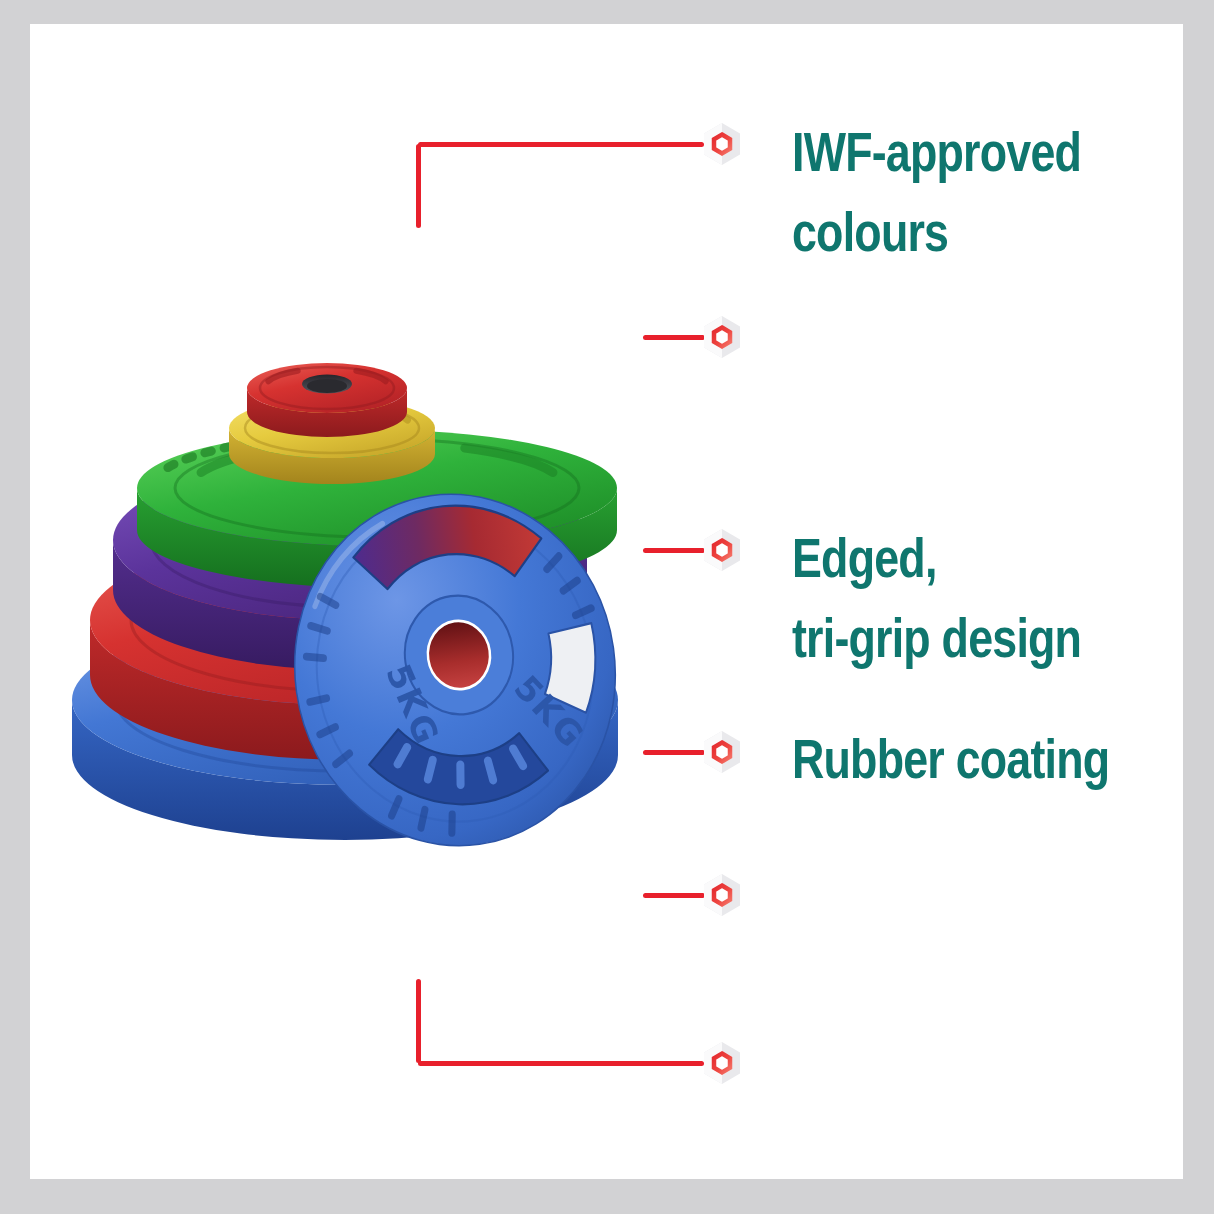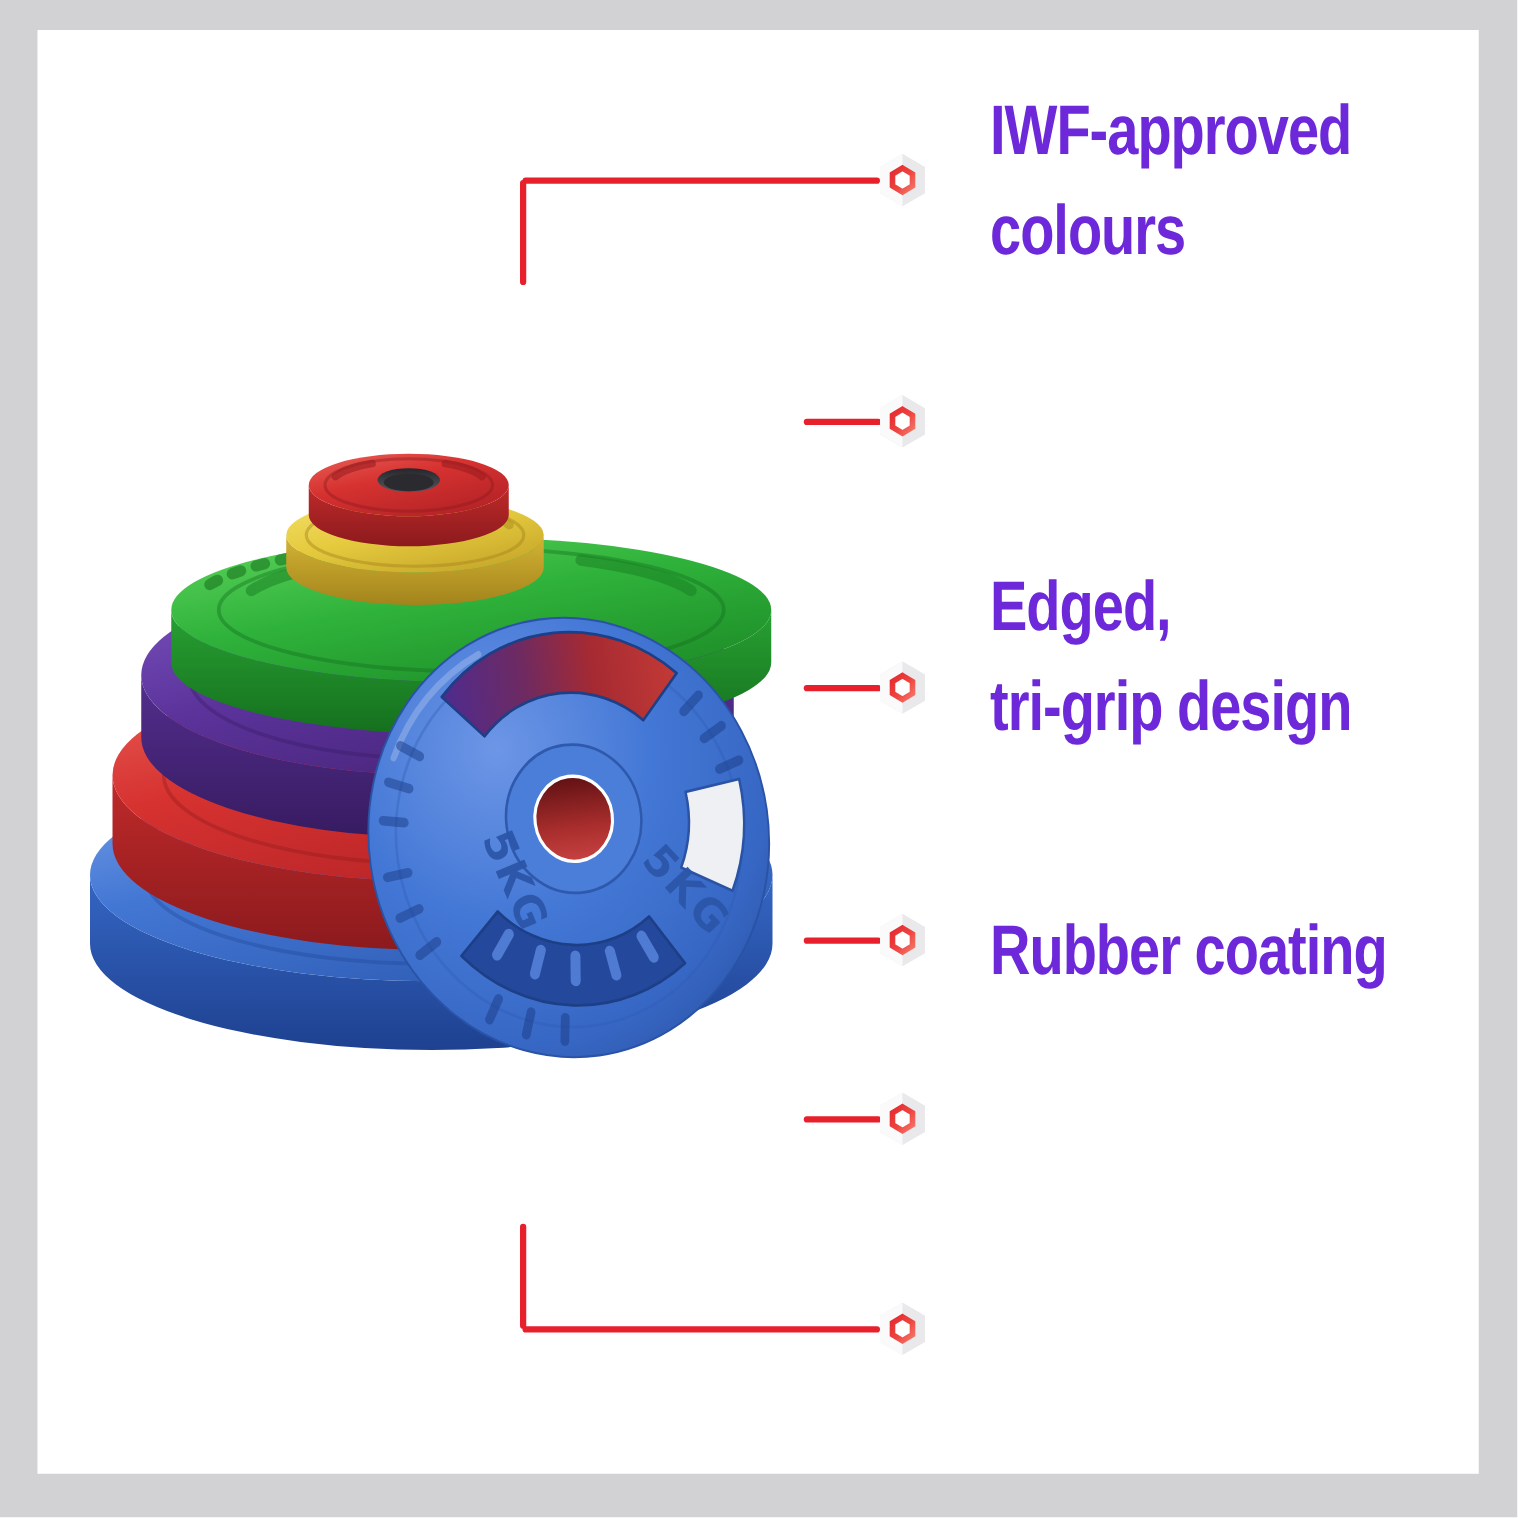--- a/index.html
+++ b/index.html
@@ -1,19 +1,19 @@
 <!DOCTYPE html>
 <html><head>
 <meta charset="utf-8">
 <style>
   html,body{margin:0;padding:0;}
   .canvas{position:relative;width:1214px;height:1214px;background:#d2d2d4;overflow:hidden;
           font-family:"Liberation Sans",sans-serif;}
   .panel{position:absolute;left:30px;top:24px;width:1153px;height:1155px;background:#ffffff;}
-  .feature-text{position:absolute;left:792px;color:#6d28d9;}
+  .feature-text{position:absolute;left:792px;color:#0f766e;margin-top:48px;}
   .feature-text .line{font-weight:700;font-size:56px;line-height:80px;white-space:nowrap;
           letter-spacing:-1px;transform:scaleX(.8);transform-origin:0 50%;}
   .cline{position:absolute;background:#e8202c;border-radius:2.5px;}
   .cline.h{height:5px;}
   .cline.v{width:5px;}
   .hex-marker{position:absolute;width:36px;height:42px;}
   .plates-svg{position:absolute;left:30px;top:340px;width:680px;height:590px;}
 </style>
 </head>
 <body>
@@ -245,30 +245,30 @@
 
   <div class="cline h" style="left:643px;top:334.5px;width:62px"></div>
   <svg class="hex-marker" style="left:704px;top:316px" viewBox="0 0 36 42">
       <use href="#hexMarker"></use>
     </svg>
 
   <div class="cline h" style="left:643px;top:547.5px;width:62px"></div>
   <svg class="hex-marker" style="left:704px;top:529px" viewBox="0 0 36 42">
       <use href="#hexMarker"></use>
     </svg>
-  <div class="feature-text" style="top:445px">
+  <div class="feature-text" style="top:470px">
     <div class="line">Edged,</div>
     <div class="line">tri-grip design</div>
   </div>
 
   <div class="cline h" style="left:643px;top:749.5px;width:62px"></div>
   <svg class="hex-marker" style="left:704px;top:731px" viewBox="0 0 36 42">
       <use href="#hexMarker"></use>
     </svg>
-  <div class="feature-text" style="top:720px">
+  <div class="feature-text" style="top:671px">
     <div class="line">Rubber coating</div>
   </div>
 
   <div class="cline h" style="left:643px;top:892.5px;width:62px"></div>
   <svg class="hex-marker" style="left:704px;top:874px" viewBox="0 0 36 42">
       <use href="#hexMarker"></use>
     </svg>
 
   <div class="cline v" style="left:415.5px;top:979px;height:84px"></div>
   <div class="cline h" style="left:418px;top:1060.5px;width:286px"></div>

